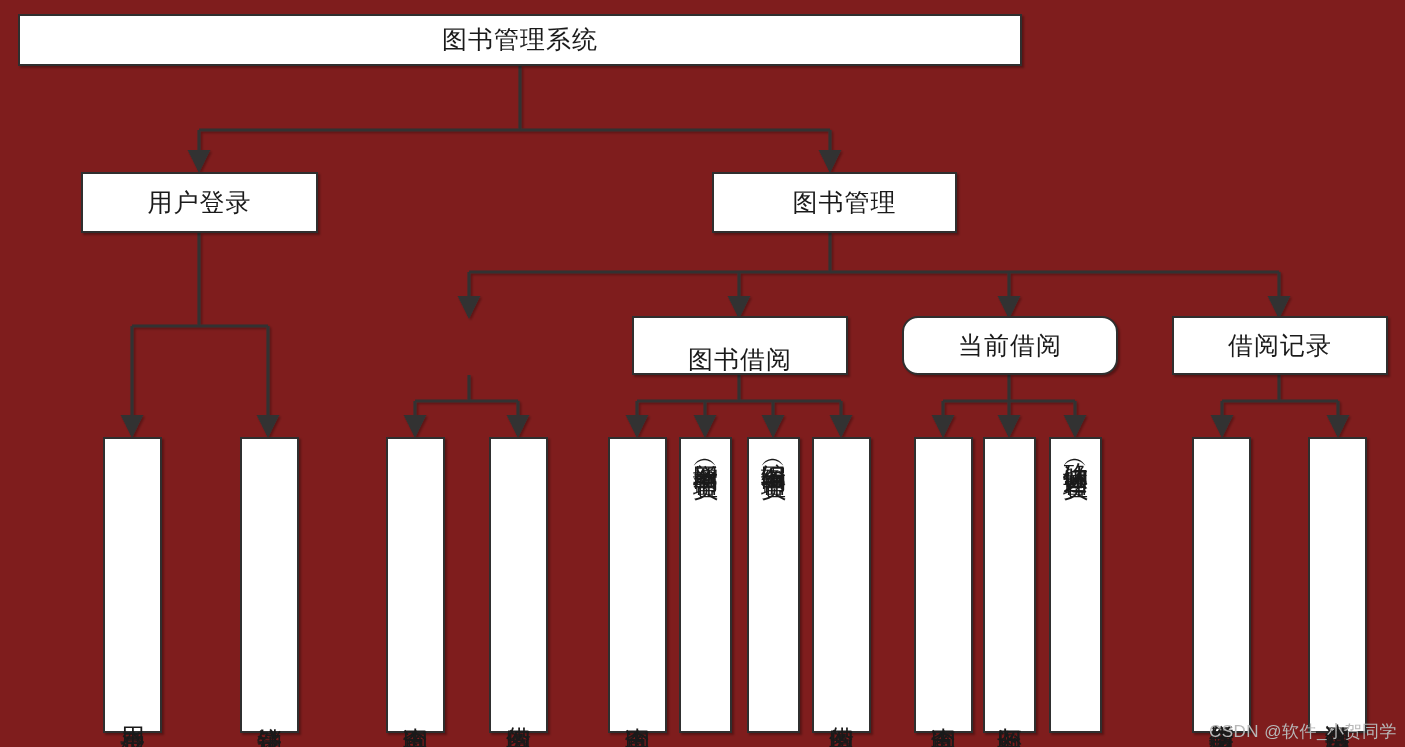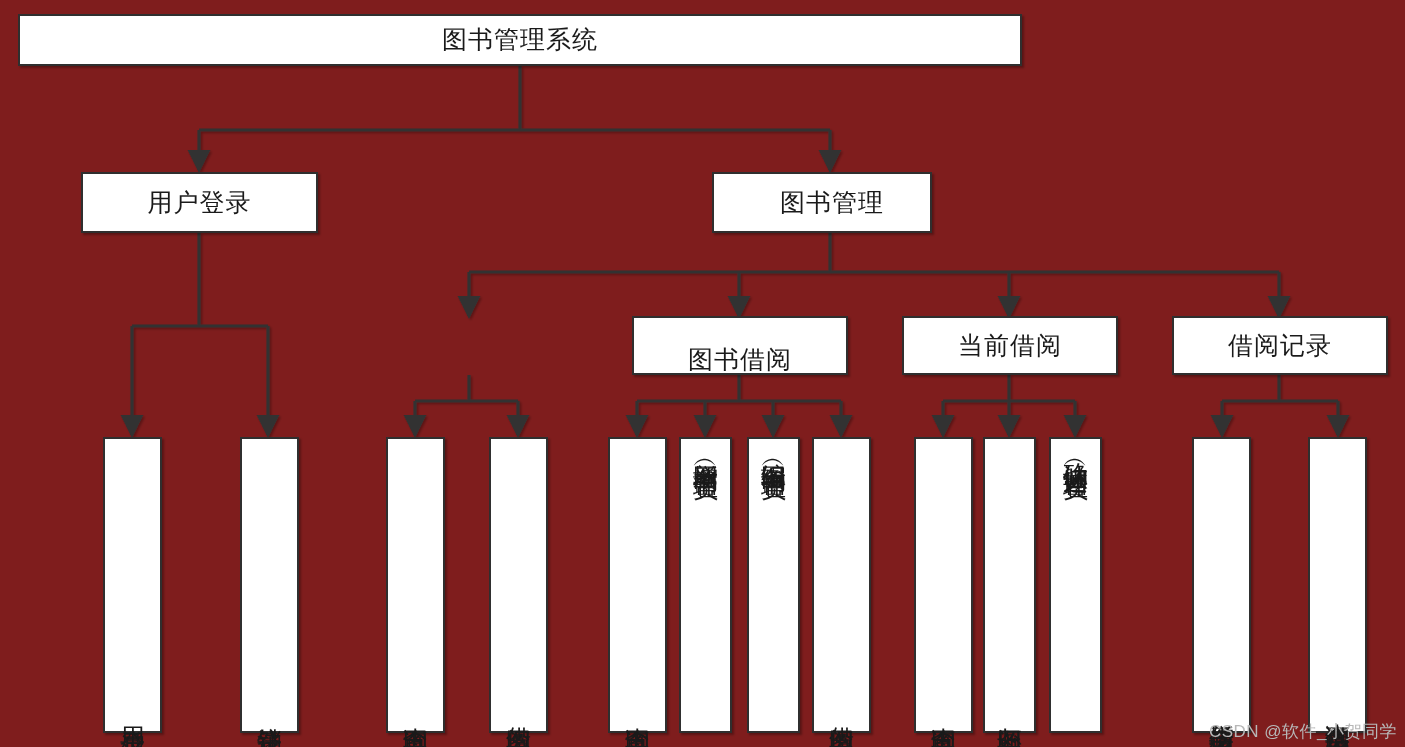--- a/index.html
+++ b/index.html
@@ -146,30 +146,30 @@
   </svg>
 
   <div class="node horiz" style="left:18px; top:14px; width:1004px; height:52px;">
     <span class="label">图书管理系统</span>
   </div>
 
   <div class="node horiz" style="left:81px; top:172px; width:237px; height:61px;">
     <span class="label">用户登录</span>
   </div>
 
-  <div class="node horiz" style="left:712px; top:172px; width:220px; height:61px;padding-left:20px;">
+  <div class="node horiz" style="left:712px; top:172px; width:245px; height:61px;padding-left:20px;">
     <span class="label">图书管理</span>
   </div>
 
 
   <div class="node horiz" style="left:632px; top:316px; width:216px; height:59px;align-items:flex-end;">
     <span class="label">图书借阅</span>
   </div>
 
-  <div class="node horiz" style="left:902px; top:316px; width:216px; height:59px;">
+  <div class="node horiz" style="left:902px; top:316px; width:216px; height:59px;border-radius:16px;">
     <span class="label">当前借阅</span>
   </div>
 
   <div class="node horiz" style="left:1172px; top:316px; width:216px; height:59px;">
     <span class="label">借阅记录</span>
   </div>
 
   <div class="node vert bottom" style="left:103px; top:437px; width:59px; height:296px;">
     <span class="label">用户登录</span>
   </div>

